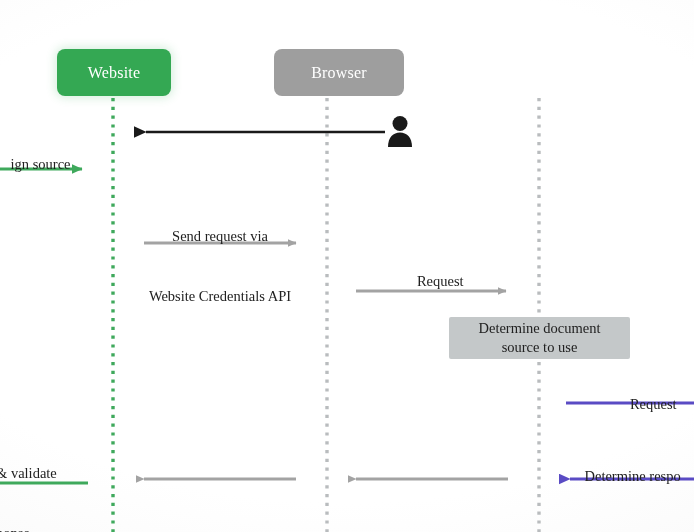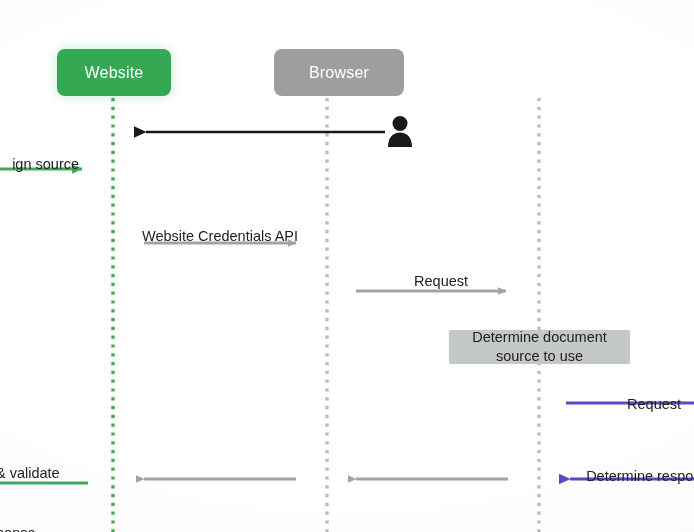--- a/index.html
+++ b/index.html
@@ -11,20 +11,21 @@
   body {
     font-family: "Liberation Sans", sans-serif;
     -webkit-font-smoothing: antialiased;
   }
   #canvas {
     position: relative;
     width: 694px;
     height: 532px;
     overflow: hidden;
     background: #fdfdfd;
+    font-family: Liberation Serif, serif;
   }
   #canvas::before {
     
     content: "";
     position: absolute;
     inset: 0;
     background:
       radial-gradient(ellipse 120% 90% at 50% 45%, #ffffff 55%, #f6f6f6 100%);
     pointer-events: none;
   }
@@ -163,32 +164,33 @@
 
   <div class="actor-box green" style="left:57px; top:49px; width:114px;">
     <span>Website</span>
   </div>
 
   <div class="actor-box gray" style="left:274px; top:49px; width:130px;">
     <span>Browser</span>
   </div>
 
 
-  <div class="note-box" style="left:449px; top:330px; width:181px; height:34px;">
+  <div class="note-box" style="left:449px; top:317px; width:181px; height:42px;">
     <div>
       <div>Determine document</div>
       <div>source to use</div>
     </div>
   </div>
 
   <div class="msg-label left" style="left:-4px; top:134px; width:110px;">
     <span>ign source</span>
   </div>
 
   <div class="msg-label center" style="left:115px; top:186px; width:210px;">
+    <div>Send request via</div>
     <div>Website Credentials API</div>
   </div>
 
   <div class="msg-label center" style="left:346px; top:251px; width:174px;">
     <span>Request</span>
   </div>
 
   <div class="msg-label center" style="left:576px; top:374px; width:140px;">
     <span>Request</span>
   </div>

